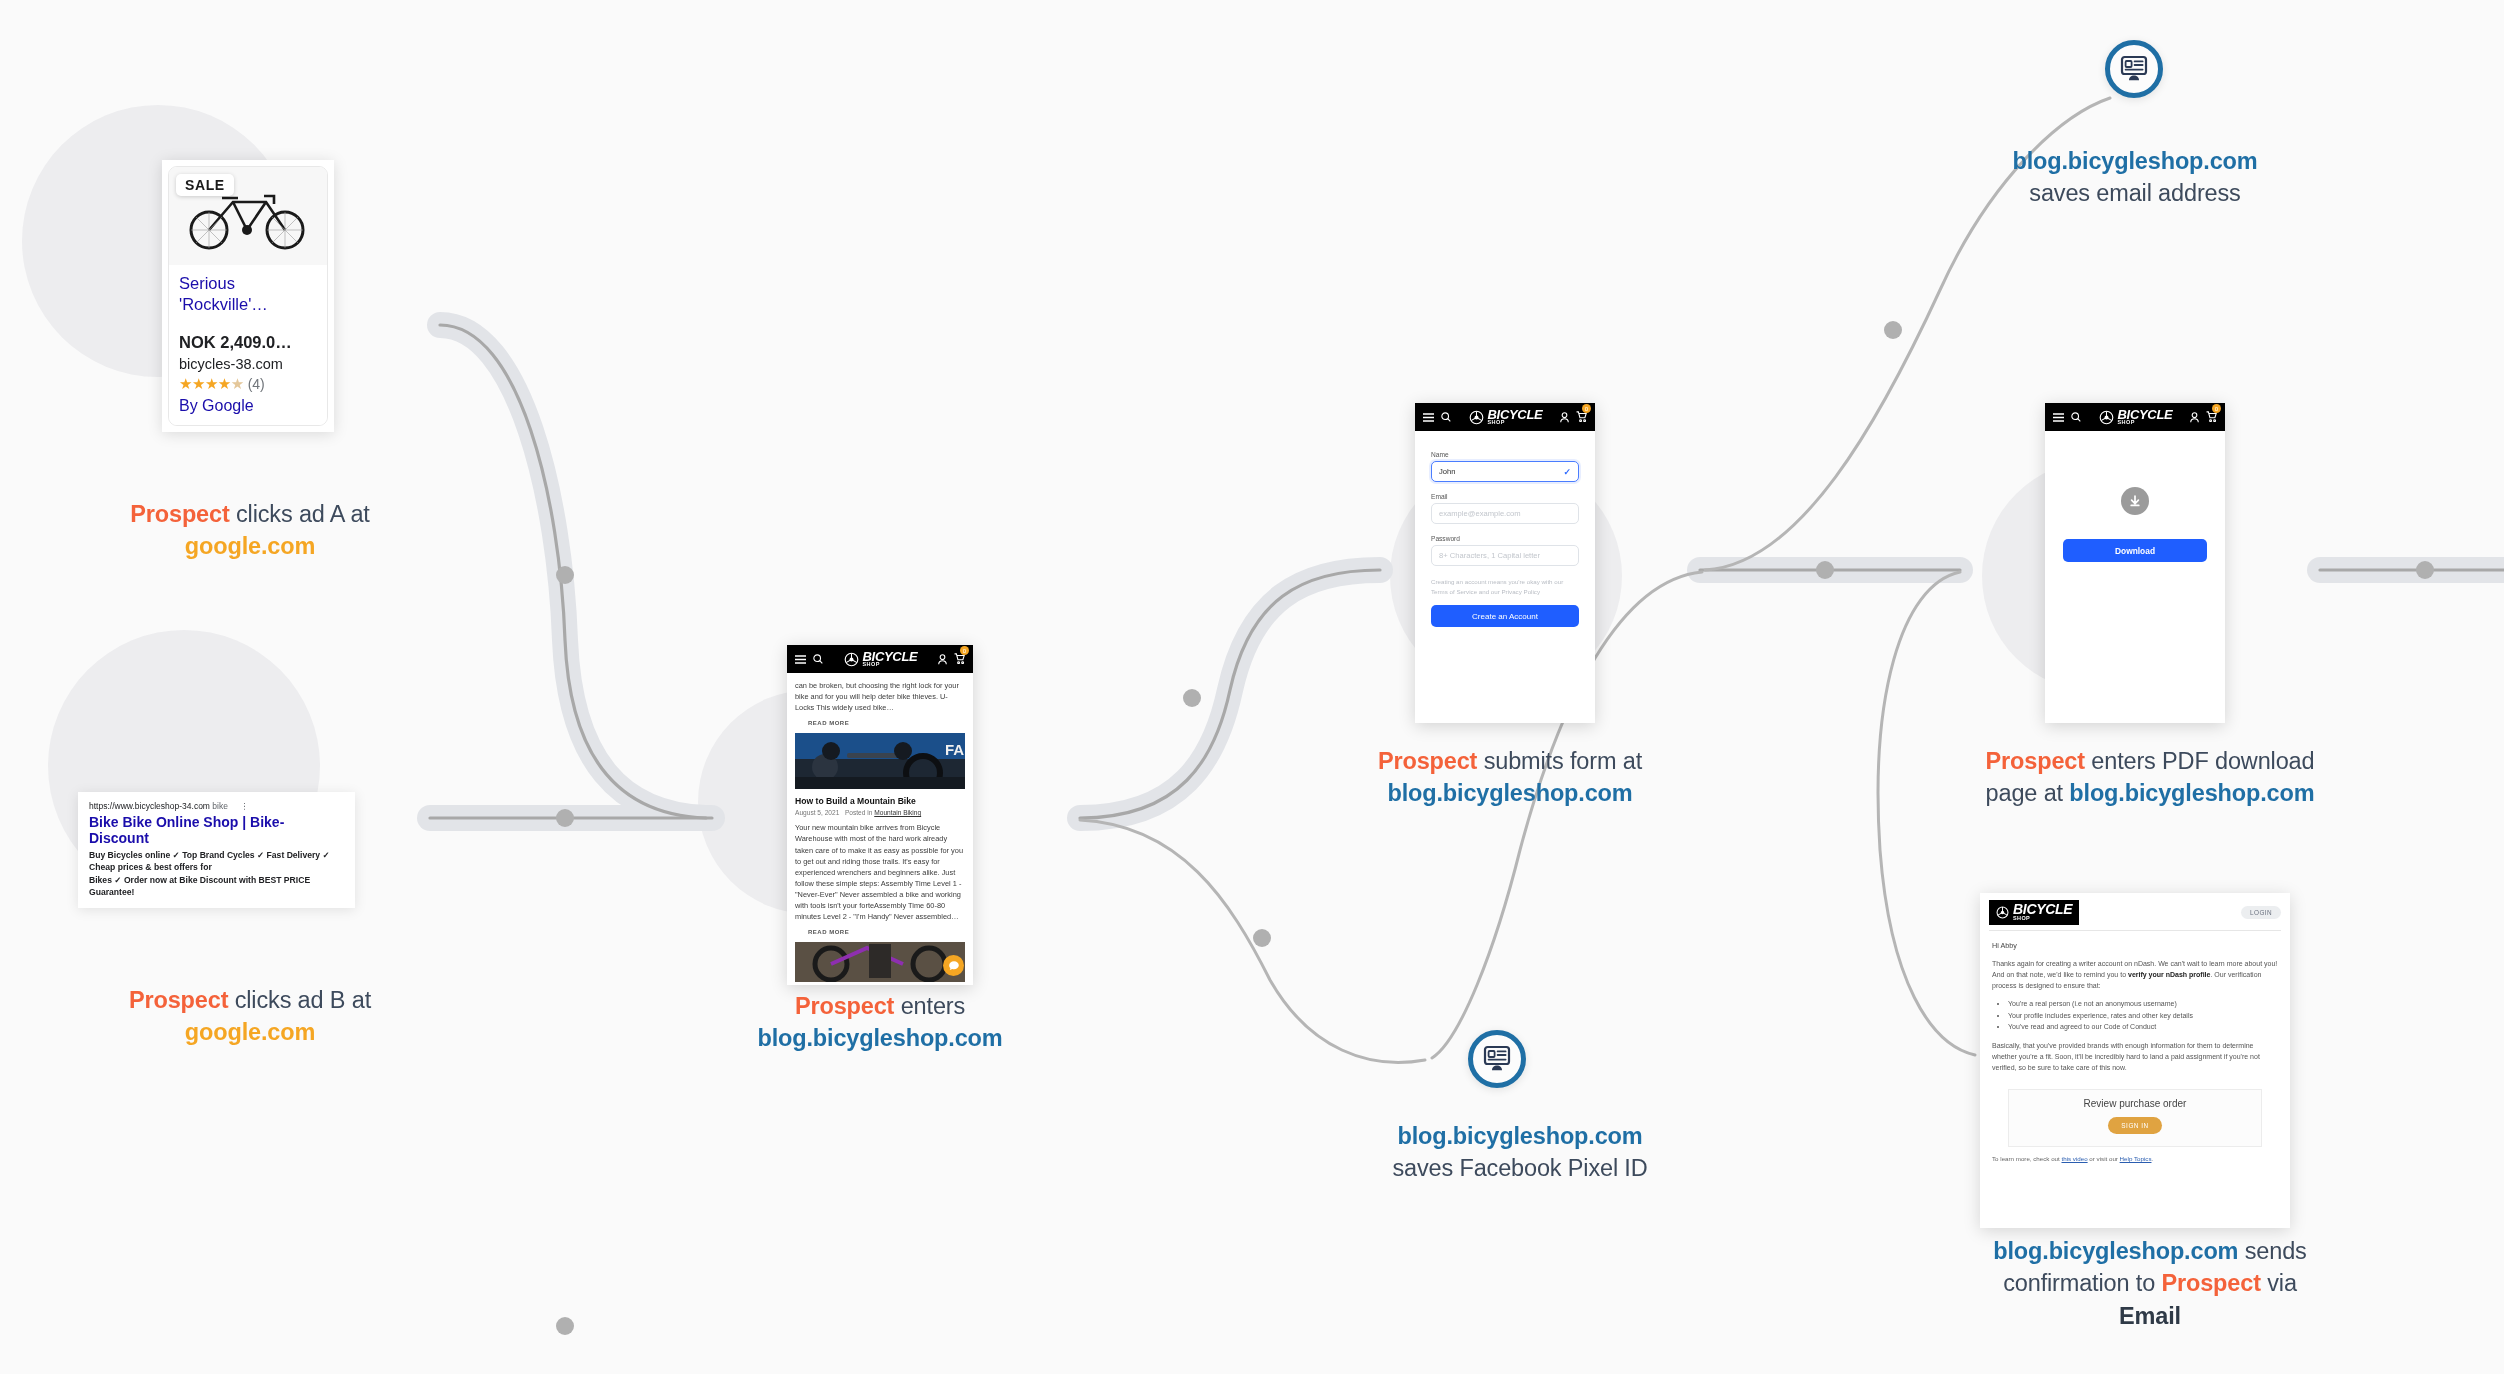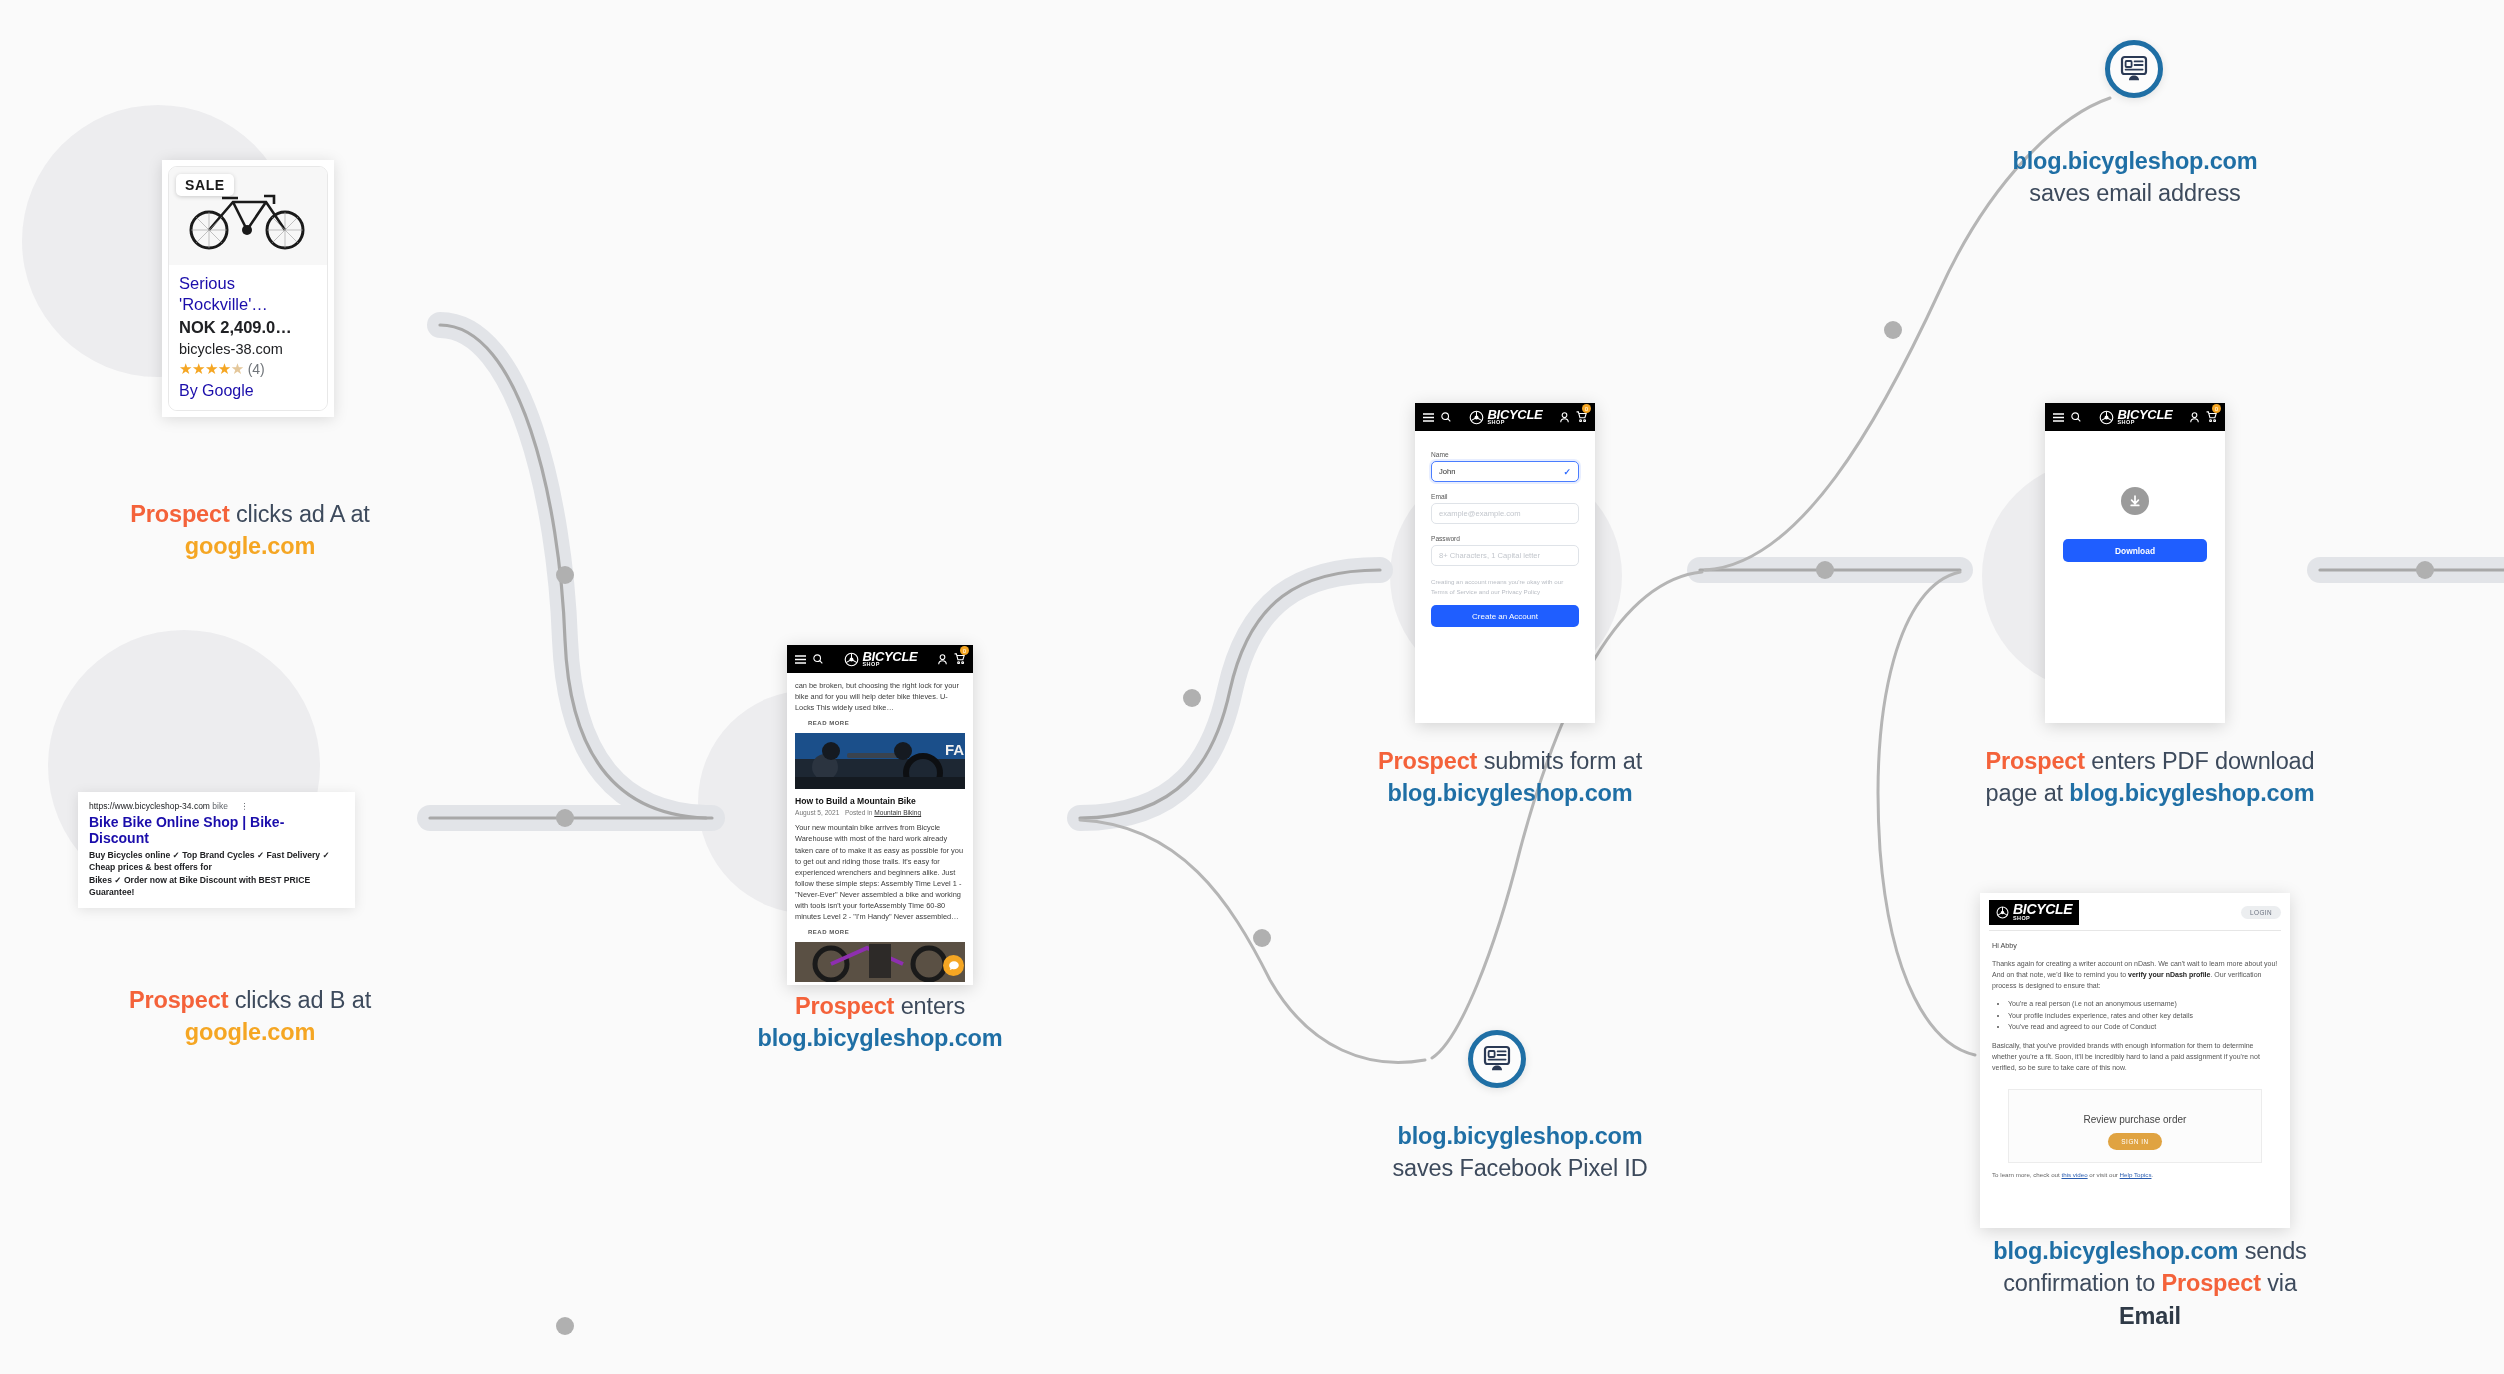--- a/index.html
+++ b/index.html
@@ -46,21 +46,21 @@
     display: flex; align-items: center; justify-content: center;
   }
   .sale-badge {
     position: absolute; top: 7px; left: 7px; background: #fff;
     border-radius: 5px; padding: 3px 9px;
     font-size: 14px; font-weight: 700; color: #1a1a1a; letter-spacing: .6px;
     box-shadow: 0 1px 4px rgba(0,0,0,.18);
   }
   .shop-ad-body { padding: 8px 10px 10px; background: #fff; }
   .sa-title { color: #1a0dab; font-size: 16.5px; line-height: 1.28; }
-  .sa-price { color: #202124; font-size: 16.5px; font-weight: 700; margin-top: 3px; }
+  .sa-price { color: #202124; font-size: 16.5px; font-weight: 700; margin-top: 18px; }
   .sa-dom   { color: #202124; font-size: 14.5px; margin-top: 4px; }
   .sa-rate  { margin-top: 3px; font-size: 14px; color: #70757a; white-space: nowrap; }
   .sa-rate .stars { color: #f5a623; letter-spacing: -.5px; font-size: 15px; }
   .sa-by    { color: #1a0dab; font-size: 16px; margin-top: 4px; }
 
   
   .text-ad {
     position: absolute; background: #fff; padding: 9px 11px;
     box-shadow: 0 2px 12px rgba(0,0,0,.10);
   }
@@ -145,21 +145,21 @@
   }
   .em-rule { border-top: 1px solid #e6e6e6; margin: 0 9px; }
   .em-body { padding: 10px 12px 8px; }
   .em-hi { font-size: 7.2px; color: #444; margin-bottom: 8px; }
   .em-p { font-size: 7px; line-height: 1.6; color: #555; }
   .em-p b { color: #222; }
   .em-ul { margin: 7px 0 7px 16px; }
   .em-ul li { font-size: 7px; line-height: 1.65; color: #555; }
   .em-cta {
     margin: 8px 28px 0; border: 1px solid #ececec; background: #fcfcfc;
-    padding: 24px 8px 12px; text-align: center;
+    padding: 8px 8px 12px; text-align: center;
   }
   .em-cta-title { font-size: 10px; color: #444; font-weight: 400; }
   .em-signin {
     margin: 8px auto 0; background: #e0a341; color: #fff; border-radius: 11px;
     font-size: 6.4px; letter-spacing: .5px; padding: 5px 13px; display: inline-block;
   }
   .em-foot { padding: 8px 12px 10px; font-size: 6.2px; color: #666; }
   .em-foot u { color: #2a5db0; }
 
   

